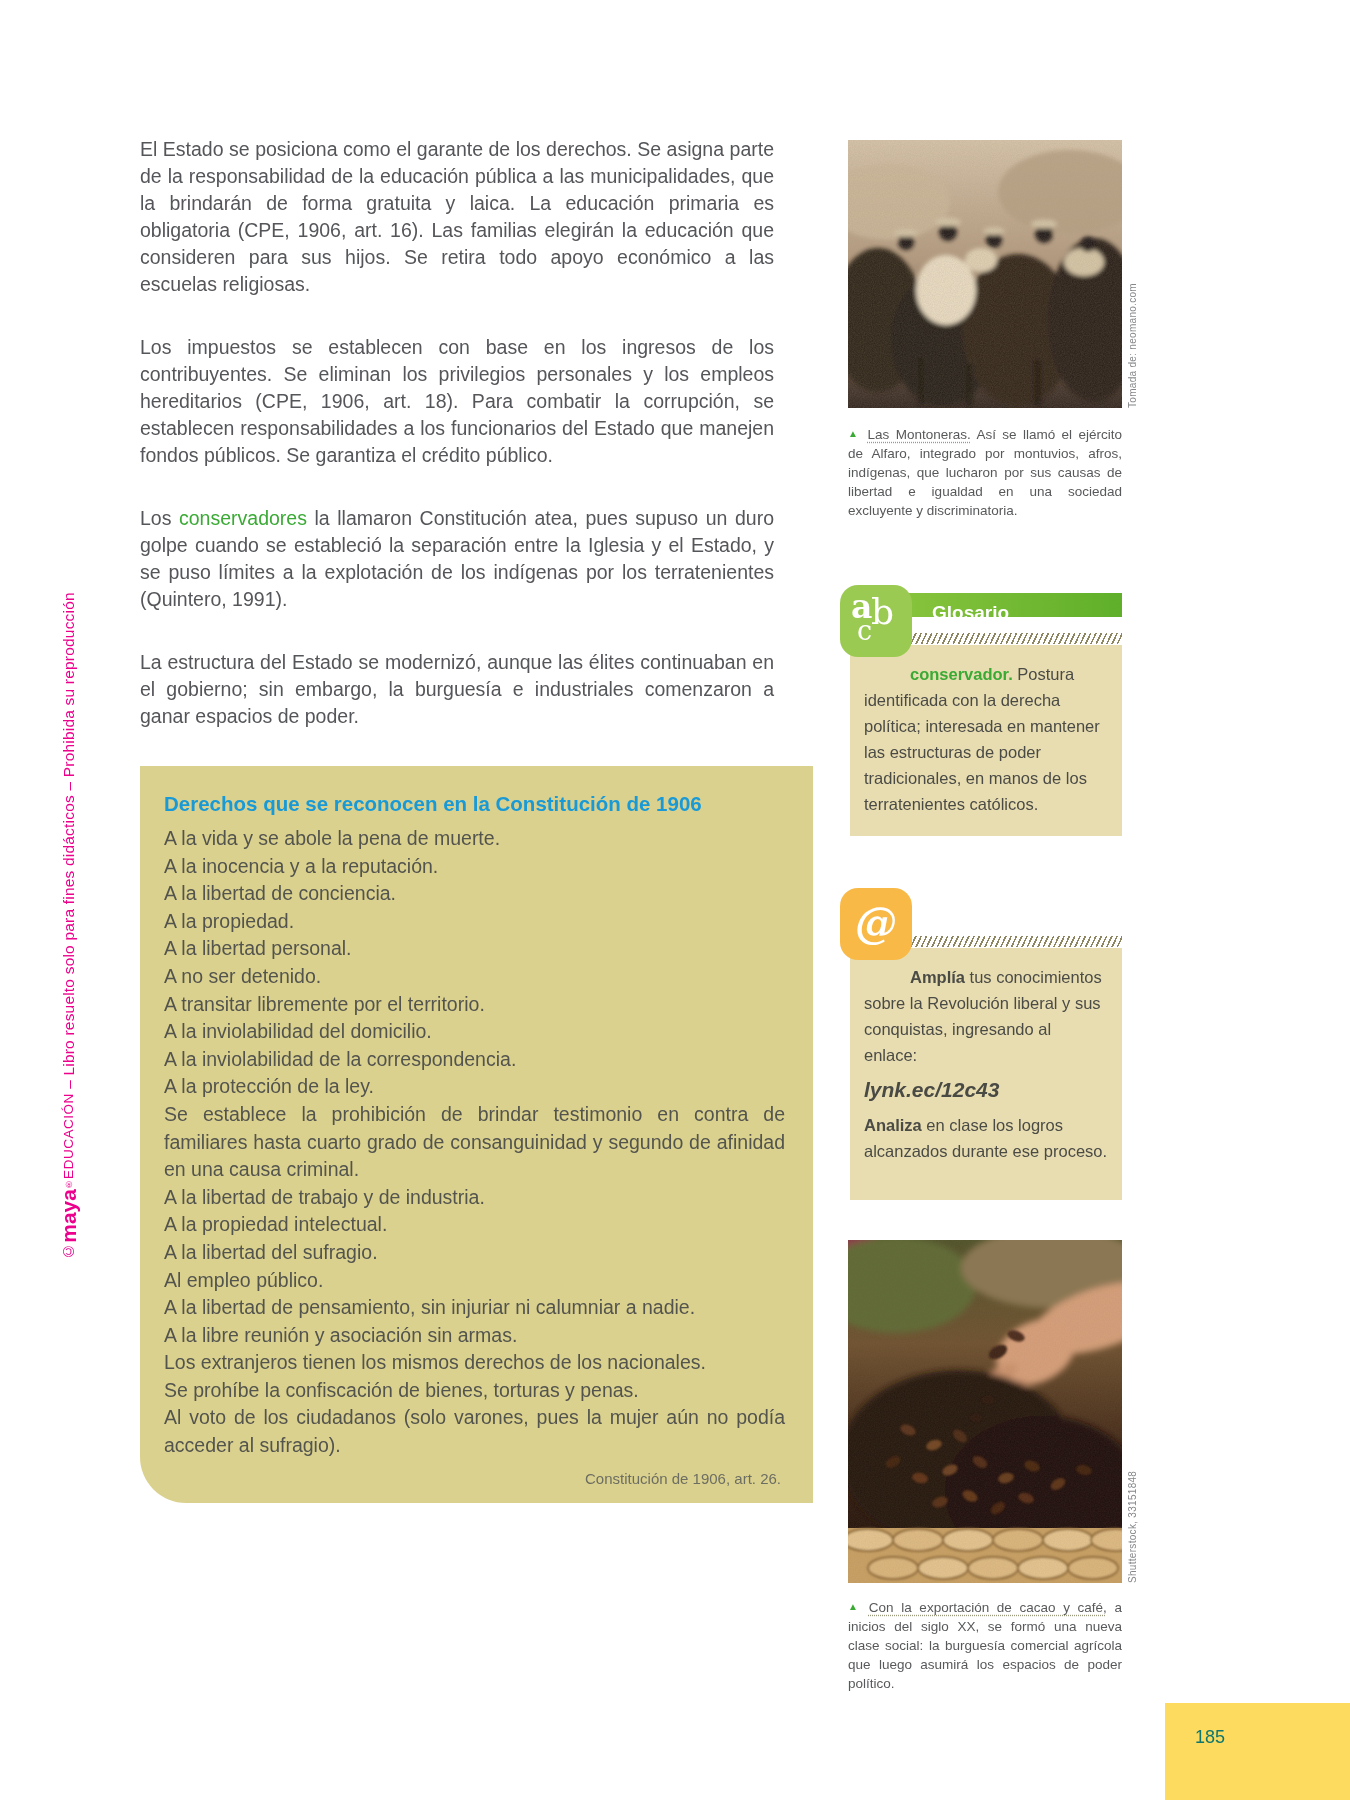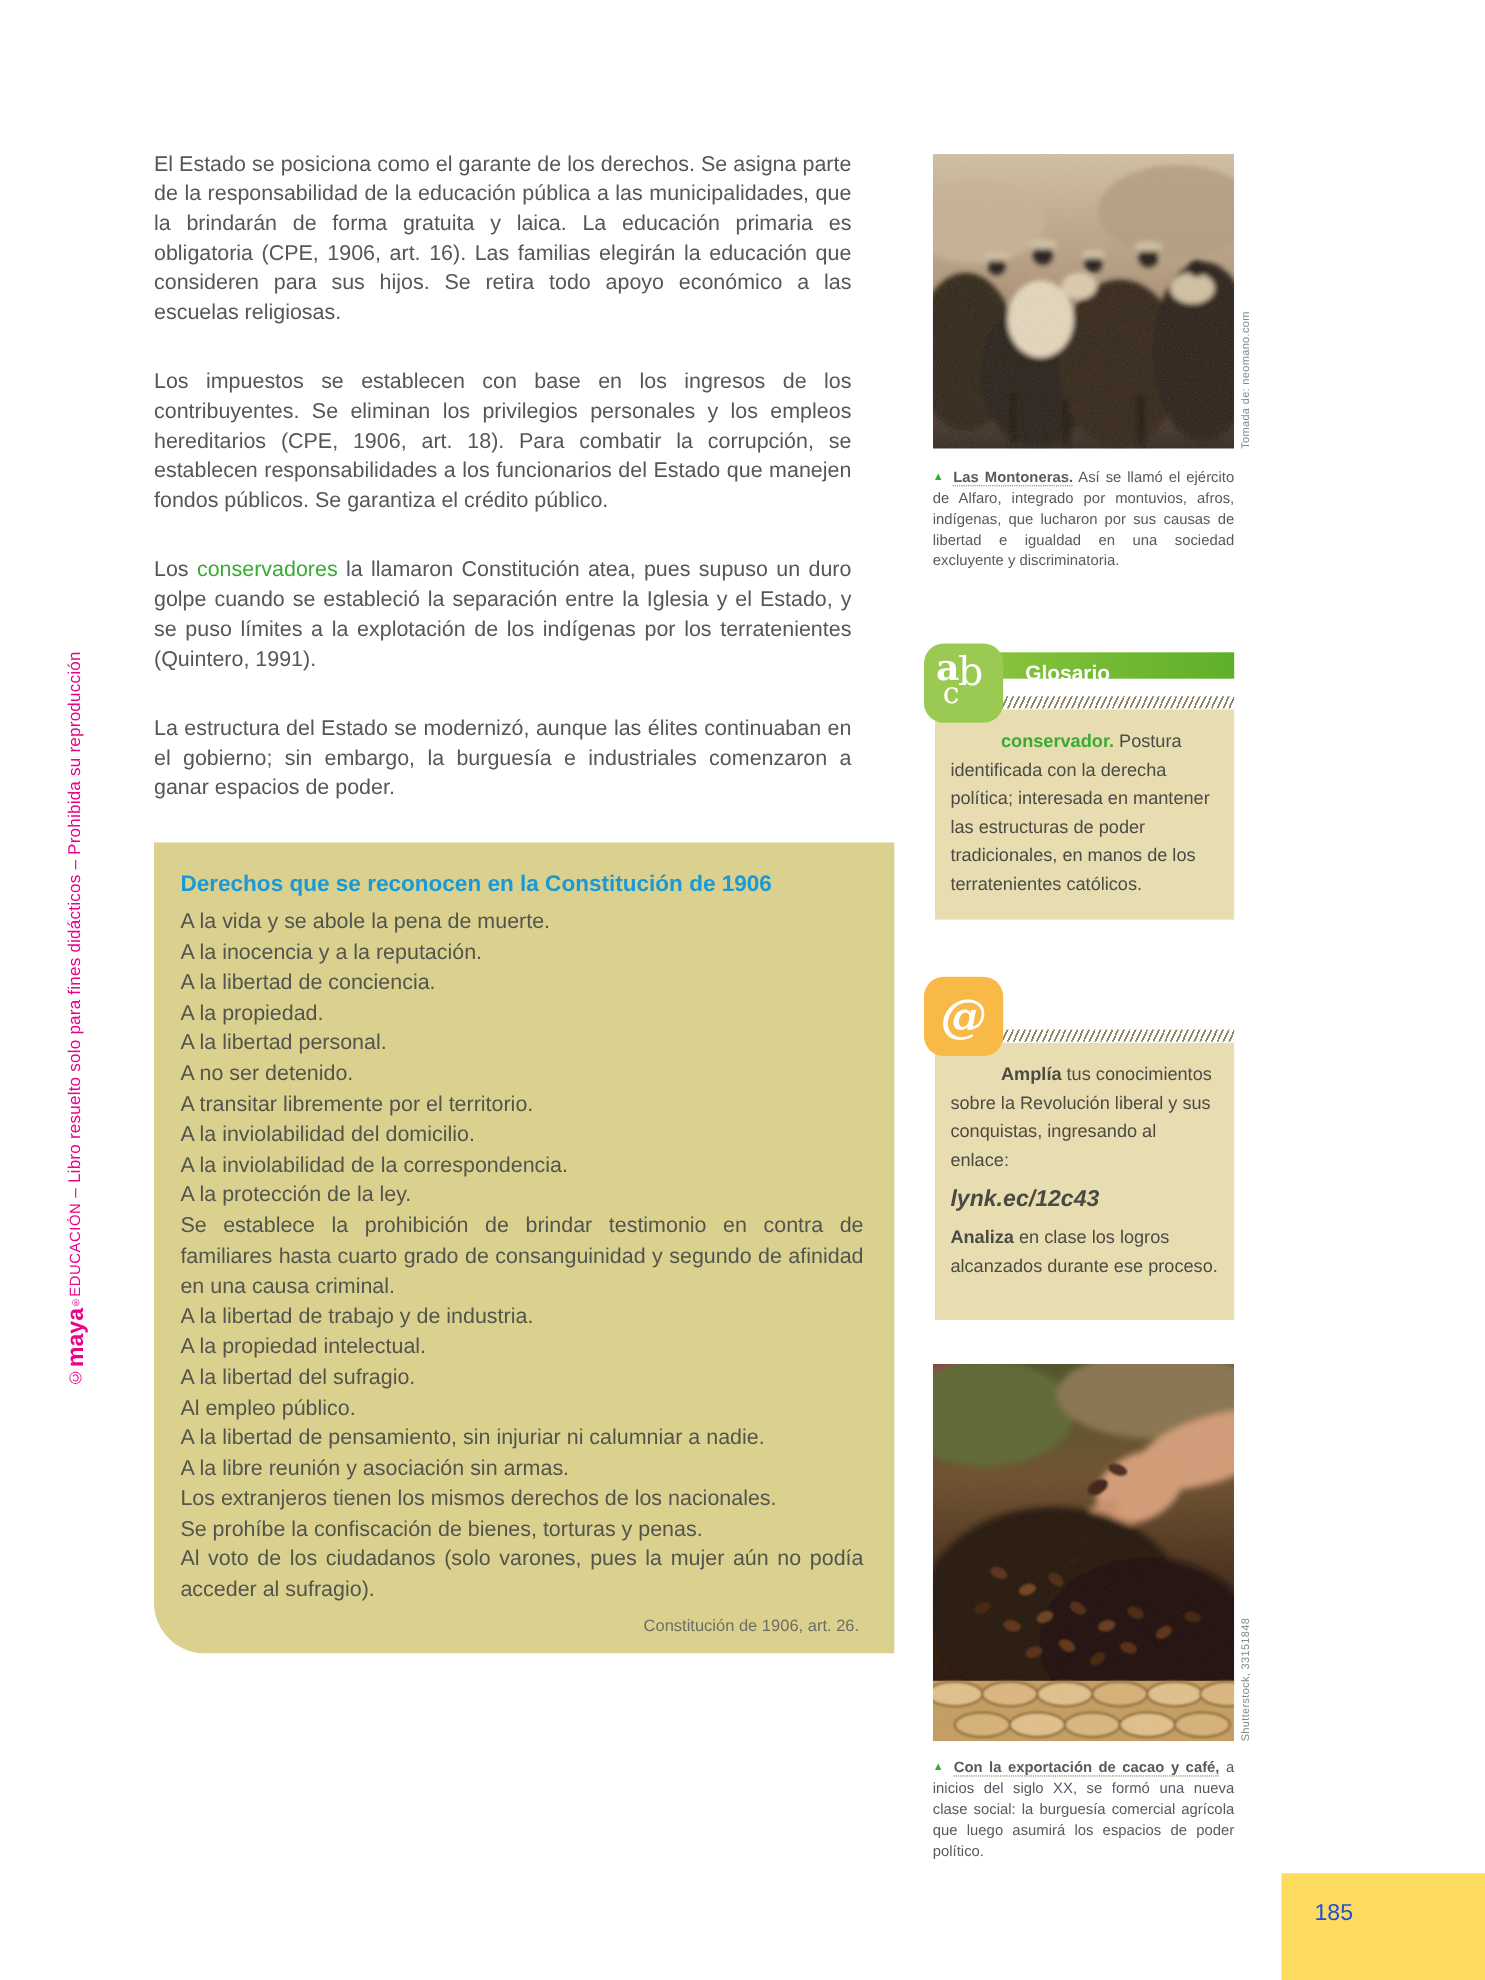--- a/index.html
+++ b/index.html
@@ -24,21 +24,21 @@
   .rights-box h2{margin:0 0 8px 0;font-size:20.5px;line-height:27px;color:#199ad6;font-weight:bold;}
   .rights-box .item{margin:0;font-size:19.5px;line-height:27.6px;text-align:justify;color:#53544e;}
   .rights-box .source{margin:10px 4px 0 0;font-size:15px;color:#6d6e62;text-align:right;}
 
   
   .photo{position:absolute;left:848px;width:274px;overflow:hidden;}
   .photo svg{display:block;}
   .caption{position:absolute;left:848px;width:274px;margin:0;font-size:13.5px;line-height:19px;
            text-align:justify;color:#58595b;}
   .tri{color:#3aaa35;font-size:10px;margin-right:7px;vertical-align:2px;}
-  .cap-dotted{text-decoration:underline dotted;text-decoration-color:#9a9b7e;text-underline-offset:3px;font-weight:bold;}
+  .cap-dotted{text-decoration:underline dotted;text-decoration-color:#9a9b7e;text-underline-offset:3px;}
 
   .badge{position:absolute;left:840px;width:72px;height:72px;border-radius:18px;z-index:3;}
   .badge-green{background:#9bca52;top:585px;}
   .badge-orange{background:#f8b947;top:888px;}
   .badge .at{display:block;width:100%;text-align:center;color:#fff;font-size:42px;font-weight:bold;line-height:72px;font-family:"DejaVu Serif",serif;font-style:italic;}
   .abc{position:relative;width:100%;height:100%;color:#fff;font-family:"DejaVu Serif",serif;}
   .abc .a{position:absolute;left:11px;top:2px;font-size:33px;font-weight:bold;}
   .abc .b{position:absolute;left:31px;top:6px;font-size:36px;}
   .abc .c{position:absolute;left:17px;top:30px;font-size:27px;}
 
@@ -53,21 +53,21 @@
   .panel-body{position:absolute;left:850px;width:272px;background:#e8ddb1;z-index:1;
               box-sizing:border-box;padding:16px 14px 14px 14px;font-size:16.5px;line-height:26px;color:#4b4b46;}
   .pb-glossary{top:645px;height:191px;}
   .pb-digital{top:948px;height:252px;}
   .panel-body p{margin:0;}
   .indent{text-indent:46px;}
   .term{color:#3aaa35;font-weight:bold;}
   .link-line{margin:9px 0 9px 0 !important;font-style:italic;font-weight:bold;font-size:21px;color:#4a4a45;}
 
   .page-tab{position:absolute;left:1165px;top:1703px;width:185px;height:97px;background:#fcdb5f;}
-  .page-num{margin:24px 0 0 30px;font-size:21px;color:#1d4ed8;font-weight:normal;}
+  .page-num{margin:24px 0 0 30px;font-size:18px;color:#0f766e;font-weight:normal;}
 </style>
 </head>
 <body>
 
 <div class="page">
 
   <div class="vert side-vert">
     <span>©</span><span class="brand">maya</span><span class="reg">®</span><span class="edu">EDUCACIÓN</span><span> – Libro resuelto solo para fines didácticos – Prohibida su reproducción</span>
   </div>
 

